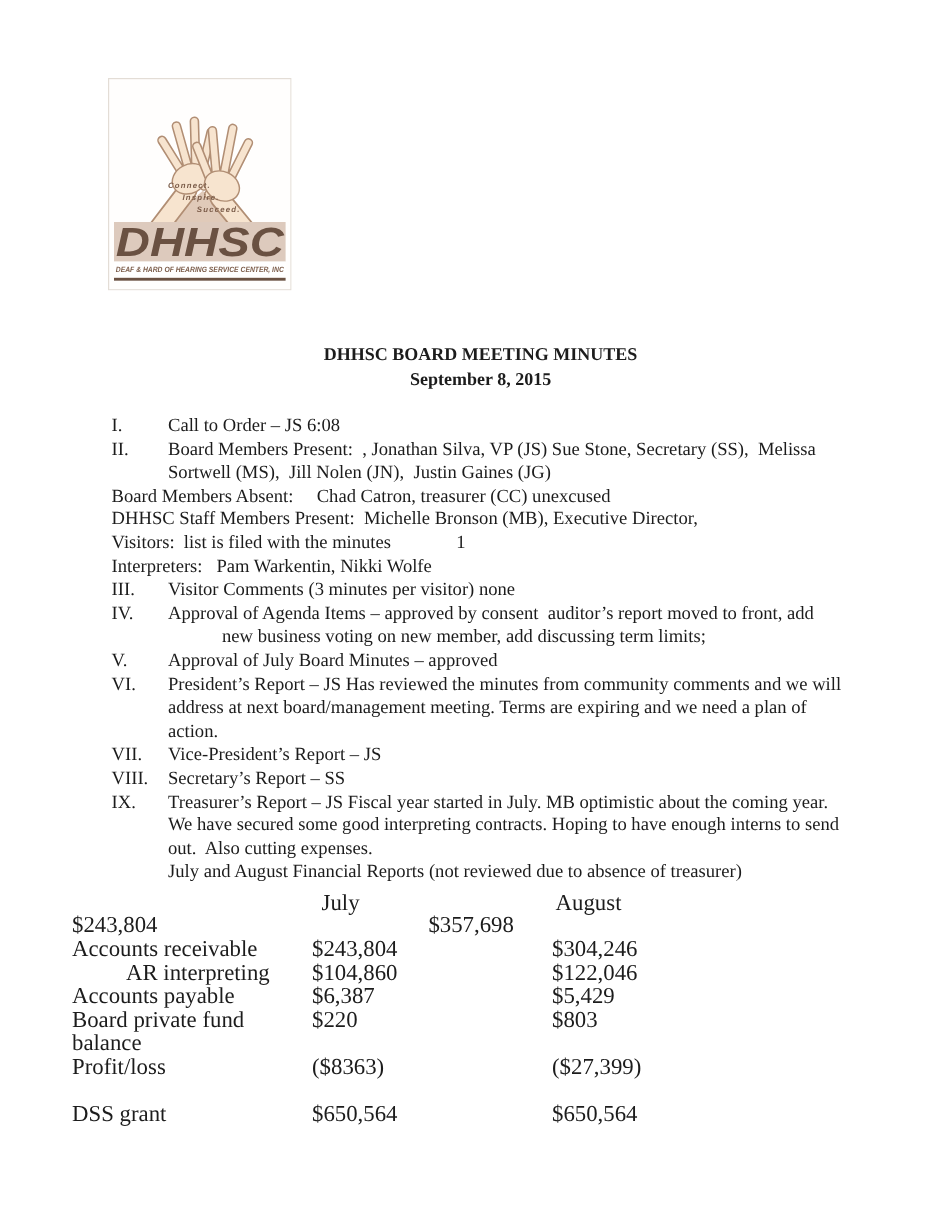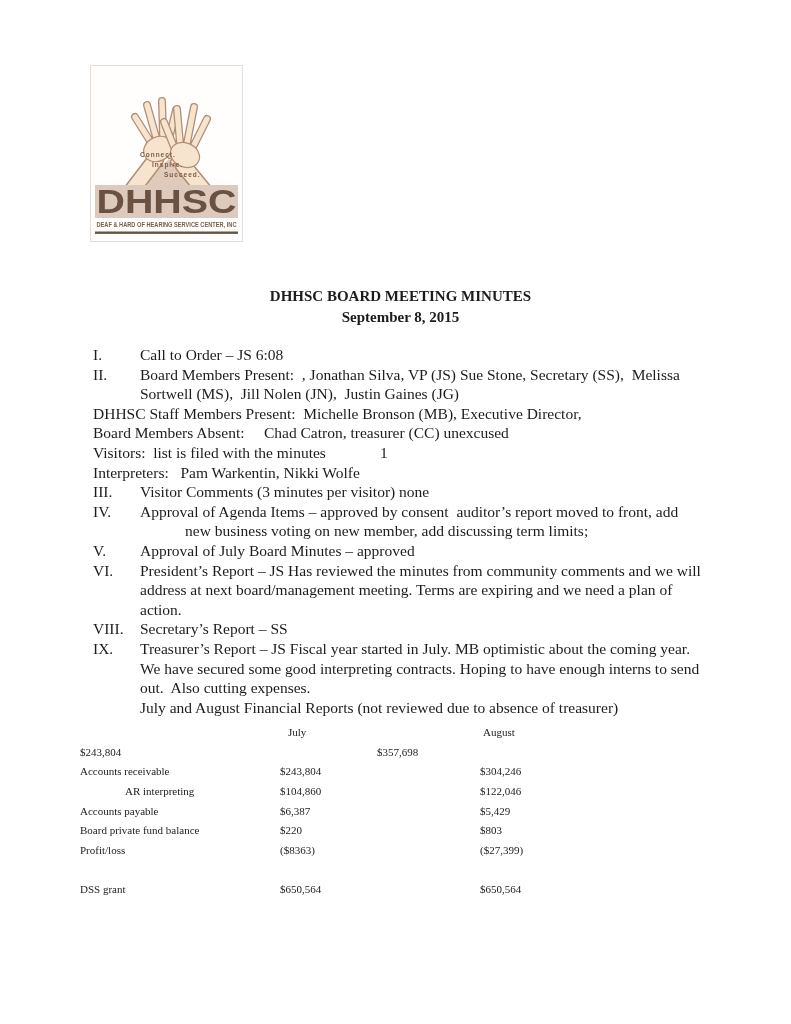--- a/index.html
+++ b/index.html
@@ -1,30 +1,30 @@
 <!DOCTYPE html>
 <html><head>
 <meta charset="utf-8">
 <style>
   html,body{margin:0;padding:0;}
   body{
     width:791px;height:1024px;background:#ffffff;
     font-family:"Liberation Serif","DejaVu Serif",serif;
     color:#1c1c1c;overflow:hidden;
   }
-  .logo-wrap{margin:65px 14px 0 90px;width:173px;height:177px;}
+  .logo-wrap{margin:65px 14px 0 90px;width:173px;height:177px;font-style:italic;}
   .title-block{margin-top:44px;text-align:center;font-weight:bold;font-size:15px;line-height:21px;margin-left:10px;}
   .minutes-body{margin-left:93px;width:614px;margin-top:17px;font-size:15.5px;line-height:19.6px;}
   .line{position:relative;white-space:pre-wrap;}
   .line.item{padding-left:47px;}
   .line.deep{padding-left:92px;}
   .line.none{padding-left:0;}
   .num{position:absolute;left:0;top:0;}
   .u{text-underline-offset:2px;}
-  .fin-table{margin-left:80px;margin-top:6px;font-size:11px;line-height:19.6px;}
+  .fin-table{margin-left:60px;margin-top:6px;font-size:19px;line-height:19.6px;}
   .trow{display:grid;grid-template-columns:200px 97px 103px 87px;}
   .trow.spacer{height:19.6px;}
   .tlabel{text-align:left;}
   .tlabel.tind{padding-left:45px;}
   .tval{text-align:left;padding-right:7px;}
   .tval.paren{padding-right:0;}
   .th{text-align:left;}
   .th.july{padding-left:8px;}
   .th.august{padding-left:3px;}
 </style>
@@ -67,29 +67,30 @@
 </div>
 
 <div class="title-block">
   <div>DHHSC BOARD MEETING MINUTES</div>
   <div>September 8, 2015</div>
 </div>
 
 <div class="minutes-body">
     <div class="line item"><span class="num">I.</span><span>Call to Order – JS 6:08</span></div>
     <div class="line item"><span class="num">II.</span><span class="u">Board Members Present:</span><span>  , Jonathan Silva, VP (JS) Sue Stone, Secretary (SS),  Melissa Sortwell (MS),  Jill Nolen (JN),  Justin Gaines (JG)</span></div>
+    <div class="line none"><span class="u">Board Members Absent:</span><span>     Chad Catron, treasurer (CC) unexcused</span></div>
     <div class="line none"><span class="u">DHHSC Staff Members Present:</span><span>  Michelle Bronson (MB), Executive Director,</span></div>
-    <div class="line none"><span class="u">Board Members Absent:</span><span>     Chad Catron, treasurer (CC) unexcused</span></div>
     <div class="line none"><span class="u">Visitors:</span><span>  list is filed with the minutes              1</span></div>
     <div class="line none"><span class="u">Interpreters:</span><span>   Pam Warkentin, Nikki Wolfe</span></div>
     <div class="line item"><span class="num">III.</span><span>Visitor Comments (3 minutes per visitor) none</span></div>
     <div class="line item"><span class="num">IV.</span><span>Approval of Agenda Items – approved by consent  auditor’s report moved to front, add</span></div>
     <div class="line deep"><span>new business voting on new member, add discussing term limits;</span></div>
     <div class="line item"><span class="num">V.</span><span>Approval of July Board Minutes – approved</span></div>
     <div class="line item"><span class="num">VI.</span><span>President’s Report – JS Has reviewed the minutes from community comments and we will address at next board/management meeting. Terms are expiring and we need a plan of action.</span></div>
+    <div class="line item"><span class="num">VII.</span><span>Vice-President’s Report – JS</span></div>
     <div class="line item"><span class="num">VIII.</span><span>Secretary’s Report – SS</span></div>
     <div class="line item"><span class="num">IX.</span><span>Treasurer’s Report – JS Fiscal year started in July. MB optimistic about the coming year. We have secured some good interpreting contracts. Hoping to have enough interns to send out.  Also cutting expenses.</span></div>
     <div class="line item"><span>July and August Financial Reports (not reviewed due to absence of treasurer)</span></div>
   </div>
 
 <div class="fin-table">
   <div class="trow thead">
     <div class="tlabel"></div>
     <div class="th july"><span class="u">July</span></div>
     <div></div>

